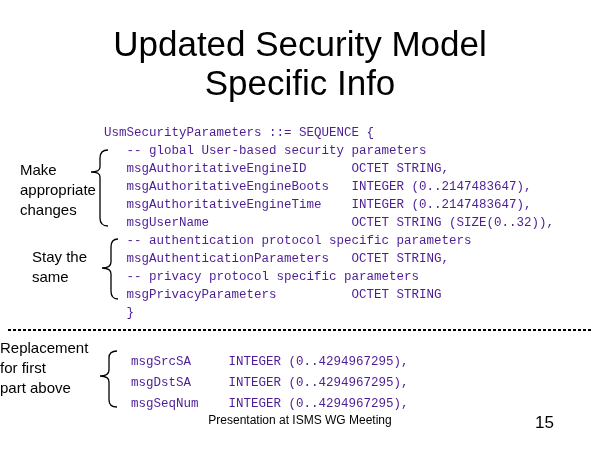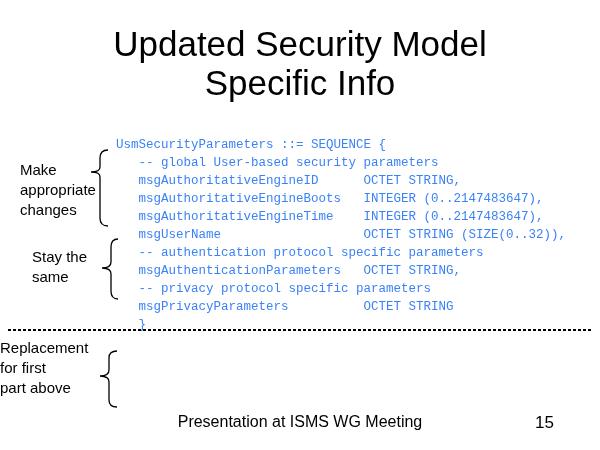--- a/index.html
+++ b/index.html
@@ -27,22 +27,22 @@
     font-weight: 400;
     letter-spacing: 0px;
     white-space: pre;
     margin: 0;
   }
   .code {
     position: absolute;
     font-family: "Liberation Mono", "DejaVu Sans Mono", monospace;
     font-size: 12.5px;
     white-space: pre;
-    margin: 16px;
-    color: #3b82f6;
+    margin: 4px;
+    color: #4c1d95;
   }
   .code-main {
     left: 100px;
     top: 120px;
     line-height: 18px;
   }
   .code-replacement {
     left: 127px;
     top: 348px;
     line-height: 21px;
@@ -70,21 +70,21 @@
     width: 584px;
     height: 2px;
     background: repeating-linear-gradient(90deg, #000 0px, #000 3px, transparent 3px, transparent 5px);
   }
   .footer-text {
     position: absolute;
     left: 0;
     top: 413px;
     width: 600px;
     text-align: center;
-    font-size: 16px;
+    font-size: 12px;
   }
   .page-number {
     position: absolute;
     left: 535px;
     top: 413px;
     font-size: 17px;
   }
 </style>
 </head>
 <body>
@@ -130,18 +130,21 @@
   <div class="side-label label-replacement">Replacement
 for first
 part above</div>
 
   <div class="brace brace-3">
     <svg width="26" height="58" viewBox="0 0 26 58">
       <path d="M 22 1 C 16 1 14 4 14 8 L 14 20 C 14 23.5 11.5 26 5 26 C 11.5 26 14 28.5 14 32 L 14 50 C 14 54 16 57 22 57" fill="none" stroke="#000" stroke-width="1.3"></path>
     </svg>
   </div>
 
+  <pre class="code code-replacement">msgSrcSA     INTEGER (0..4294967295),
+msgDstSA     INTEGER (0..4294967295),
+msgSeqNum    INTEGER (0..4294967295),</pre>
 
   <div class="footer-text">Presentation at ISMS WG Meeting</div>
 
   <div class="page-number">15</div>
 
 </div>
 
 </body></html>

